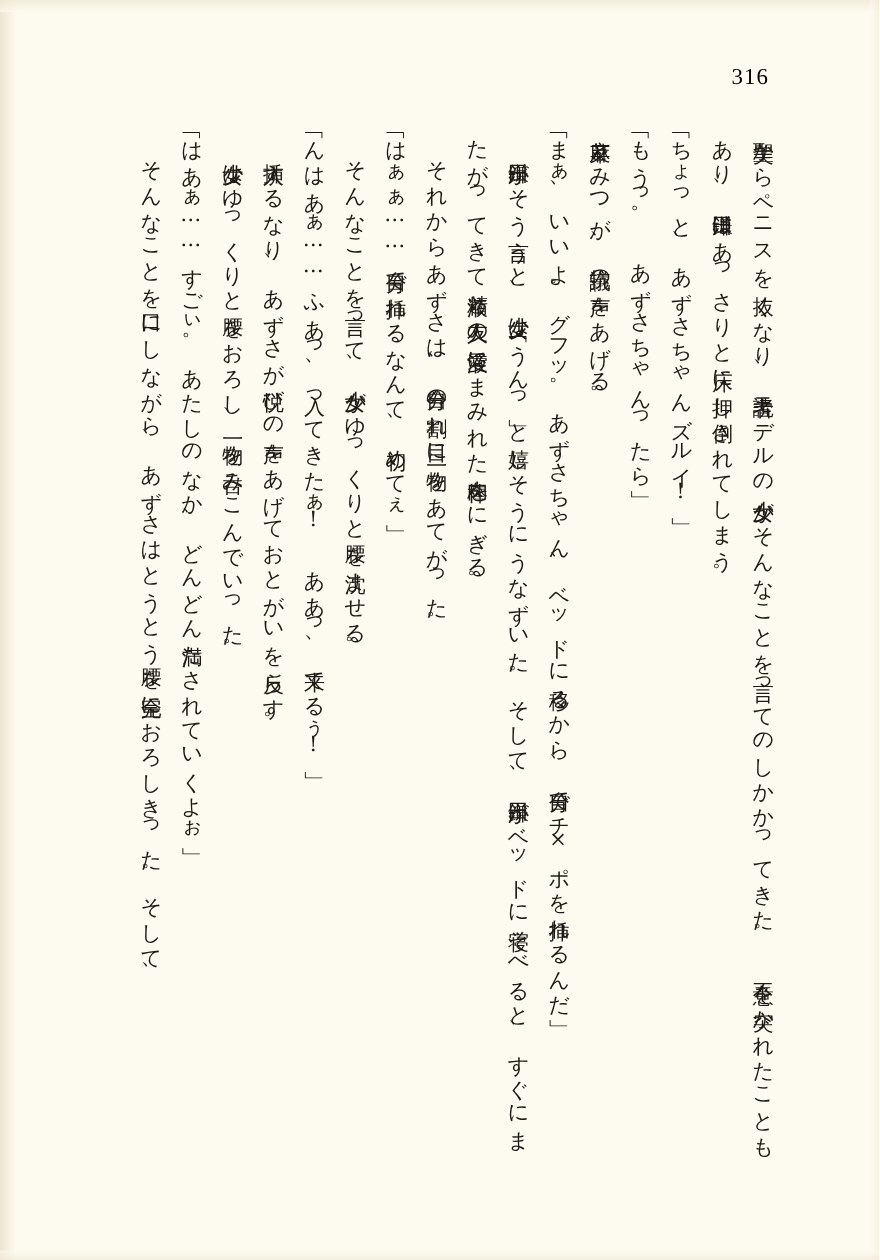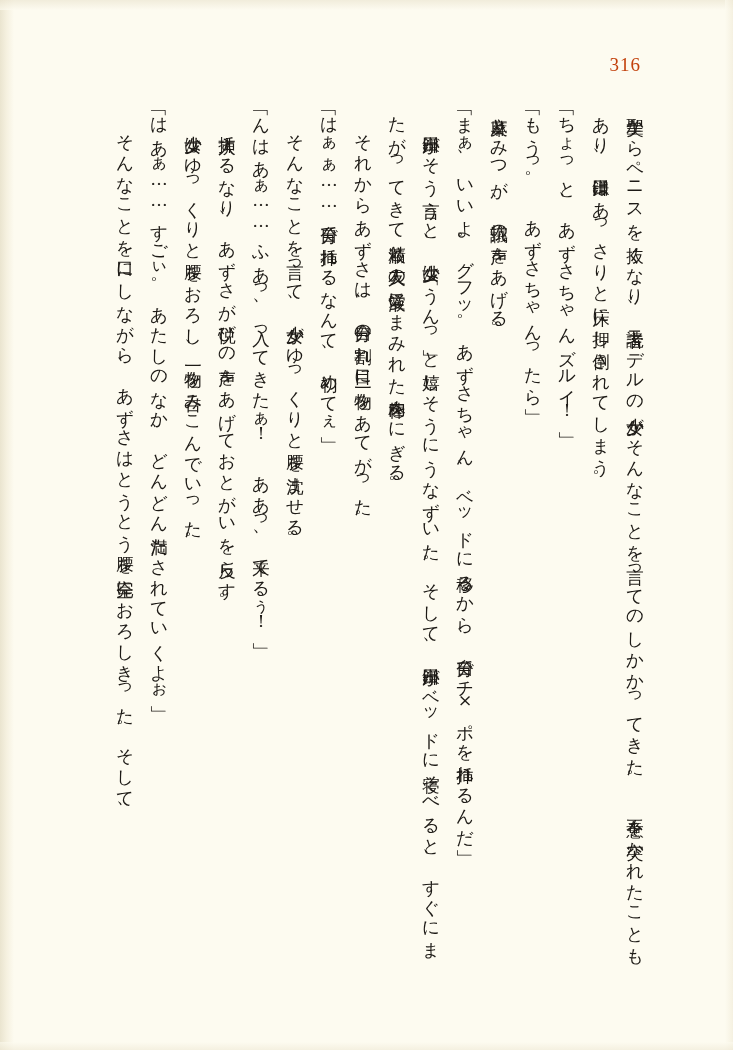--- a/index.html
+++ b/index.html
@@ -52,21 +52,21 @@
     width: 8px;
     height: 1050px;
     background: linear-gradient(to left, #f0ead7 0%, #fdfbf0 100%);
     opacity: 0.6;
   }
   .page-number {
     position: absolute;
     top: 54px;
     right: 92px;
     font-size: 19px;
-    color: #c2410c;
+    color: #000000;
     letter-spacing: 1px;
     font-family: "Liberation Serif", serif;
   }
   .text-body {
     position: absolute;
     top: 104px;
     left: 96px;
     width: 556px;
     height: 860px;
     writing-mode: vertical-rl;

